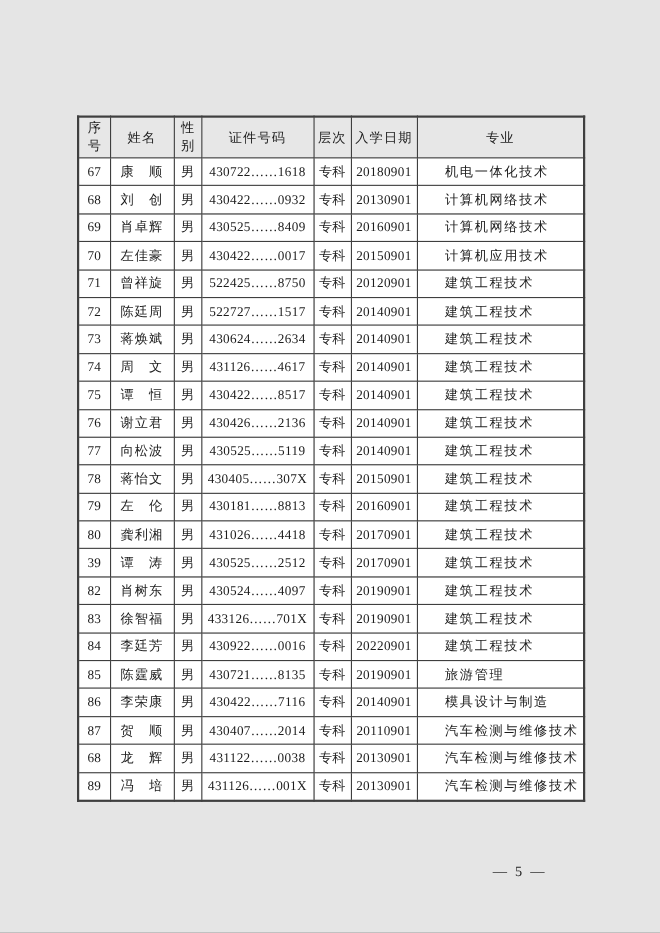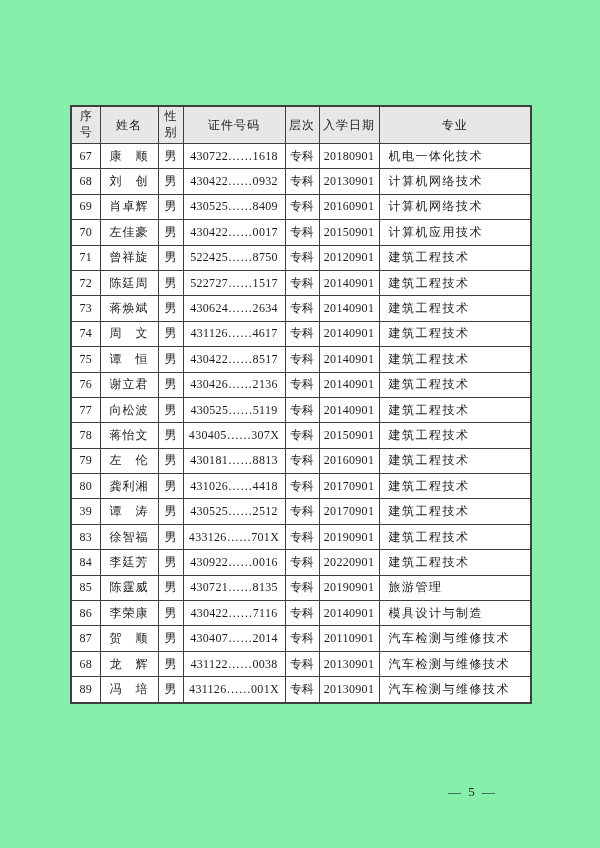--- a/index.html
+++ b/index.html
@@ -1,20 +1,20 @@
 <!DOCTYPE html>
 <html><head>
 <meta charset="utf-8">
 <style>
   html, body { margin: 0; padding: 0; background: #888; }
   .page {
     position: relative;
     width: 600px;
     height: 848px;
-    background: #86efac;
+    background: #e5e5e5;
     font-family: "Liberation Serif", "DejaVu Serif", serif;
     color: #1c1c1c;
     overflow: hidden;
     margin: 0 auto;
   }
   table.roster {
     position: absolute;
     left: 70px;
     top: 105px;
     width: 460px;
@@ -34,21 +34,21 @@
   thead th {
     background: #e7e7e7;
     height: 36px;
     letter-spacing: 1px;
   }
   tbody td { height: 24.4px; background: #ffffff; }
   td.num { font-size: 12px; letter-spacing: 0.3px; }
   td.name { white-space: pre; letter-spacing: 1px; }
   td.major {
     text-align: left;
-    padding-left: 9px;
+    padding-left: 25px;
     letter-spacing: 1.5px;
     margin-left: 29px;
   }
   .vert {
     display: inline-block;
     width: 1em;
     line-height: 1.3;
     word-break: break-all;
     letter-spacing: 0;
   }
@@ -216,20 +216,29 @@
         <tr>
           <td class="num">39</td>
           <td class="name">谭　涛</td>
           <td>男</td>
           <td class="num">430525……2512</td>
           <td>专科</td>
           <td class="num">20170901</td>
           <td class="major">建筑工程技术</td>
         </tr>
         <tr>
+          <td class="num">82</td>
+          <td class="name">肖树东</td>
+          <td>男</td>
+          <td class="num">430524……4097</td>
+          <td>专科</td>
+          <td class="num">20190901</td>
+          <td class="major">建筑工程技术</td>
+        </tr>
+        <tr>
           <td class="num">83</td>
           <td class="name">徐智福</td>
           <td>男</td>
           <td class="num">433126……701X</td>
           <td>专科</td>
           <td class="num">20190901</td>
           <td class="major">建筑工程技术</td>
         </tr>
         <tr>
           <td class="num">84</td>

